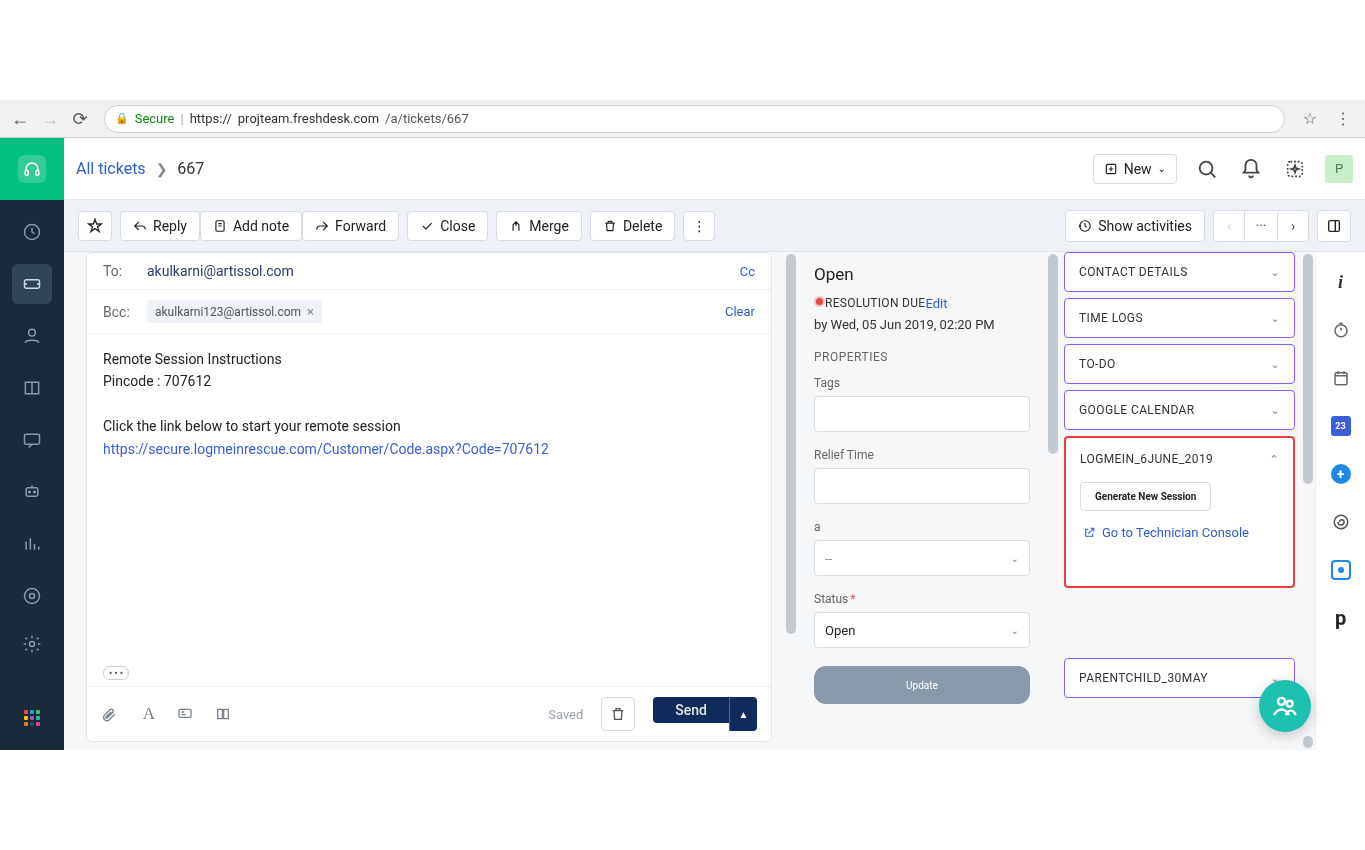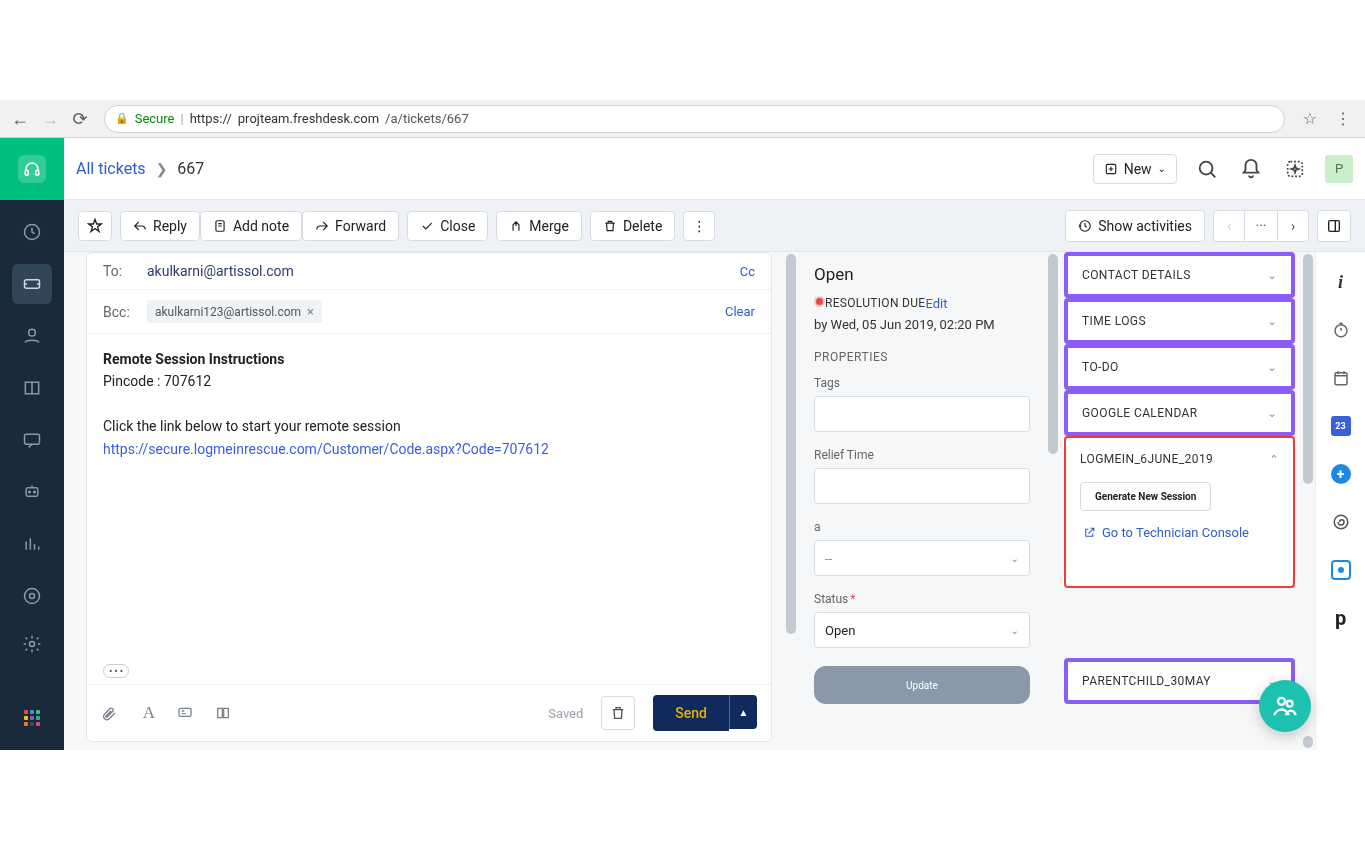--- a/index.html
+++ b/index.html
@@ -66,48 +66,48 @@
 
 
 .email-card { background: #fff; border: 1px solid #e2e6ec; border-radius: 6px; height: 490px; display:flex; flex-direction:column; overflow:hidden;}
 .em-head { padding: 10px 16px; border-bottom: 1px solid #eef0f4; display:flex; align-items:center; gap:10px; font-size:14px;}
 .em-head .label { color:#666; width:34px;}
 .em-head .val { color:#2d3a6b; }
 .em-head .right { margin-left:auto; color:#2e5ecb; font-size:13px;}
 .chip { background:#eff2f6; border-radius:3px; padding:4px 8px; font-size:12px; color:#555; display:flex; align-items:center; gap:6px;}
 .chip .x { color:#888; font-size:13px;}
 .em-body { flex:1; padding: 14px 16px; font-size:14px; color:#222; line-height:1.6; overflow:auto;}
-.em-body .title { font-weight:700; }
+.em-body .title { font-weight:400; }
 .em-body a { color:#3a5fd6; text-decoration:none;}
 .em-ellipsis { margin: 0 16px 6px 16px; width:26px; height:14px; border:1px solid #c8cdd4; border-radius:8px; display:flex; align-items:center; justify-content:center; color:#555; font-size:10px; letter-spacing:2px; padding-left:2px;}
 .em-foot { border-top:1px solid #eef0f4; padding:10px 14px; display:flex; align-items:center; gap:18px;}
 .foot-ico{ color:#7a828c; font-size:16px; width:20px; text-align:center;}
 .em-foot .spacer{flex:1;}
 .saved-txt{color:#9aa1ab;font-size:13px;}
 .sq-btn{ width:34px; height:34px; border:1px solid #d6dce2; border-radius:4px; display:flex; align-items:center; justify-content:center; color:#555;}
 .send-group{display:flex;}
-.send-btn{ height:36px; background:#0f2a5b; color:#eab308; border:none; border-radius:4px 0 0 4px; padding:0 22px; font-size:14px; font-weight:500;}
+.send-btn{ height:26px; background:#0f2a5b; color:#e5e5e5; border:none; border-radius:4px 0 0 4px; padding:0 22px; font-size:14px; font-weight:500;}
 .send-caret{ width:28px; height:34px; background:#0f2a5b; color:#fff; border-left:1px solid rgba(255,255,255,.3); border-radius:0 4px 4px 0; display:flex; align-items:center; justify-content:center; font-size:10px;}
 
 
 .props { padding: 12px 10px; font-size:14px; }
 .status-open { font-size:17px; color:#222; margin-bottom:12px;}
 .res-row { display:flex; font-size:13px;}
 .dot-red{ width:11px; height:11px; border-radius:50%; background:#e34848; border:2px solid #f4c4c4;}
 .res-label{ color:#333; text-transform:uppercase; letter-spacing:.3px; font-size:12px;}
 .edit-link{ color:#2e5ecb; font-size:13px;}
 .res-time{ color:#333; font-size:13px; margin-top:6px; margin-bottom:18px;}
 .sec-title{ color:#666; font-size:12px; letter-spacing:.5px; margin-bottom:12px;}
 .field-lbl{ color:#666; font-size:12px; margin-bottom:6px;}
 .field-box{ width:100%; height:36px; border:1px solid #d6dce2; border-radius:4px; background:#fff; margin-bottom:16px; display:flex; align-items:center; padding:0 10px; color:#888; font-size:13px; justify-content:space-between;}
 .req{color:#e34848; margin-left:2px;}
 .update-btn{ width:100%; height:38px; background:#8a99aa; color:#fff; border:none; border-radius:12px; font-size:10px; margin-top:2px;}
 
 
-.panel { background:#fff; border:4px solid #8b5cf6; border-radius:4px; margin-bottom:0;}
+.panel { background:#fff; border:1px solid #8b5cf6; border-radius:4px; margin-bottom:6px;}
 .panel-hd{ padding:12px 14px; font-size:12px; letter-spacing:.4px; color:#333; display:flex; align-items:center; justify-content:space-between; text-transform:uppercase;}
 .chev{ color:#888; font-size:11px;}
 .logmein-box{ border:2px solid #f13a3a; border-radius:4px; padding-bottom:16px; margin-bottom:6px; background:#fff;}
 .logmein-box .panel-hd{ padding:14px 14px 10px 14px;}
 .gen-btn{ margin:6px 14px 14px 14px; padding:8px 14px; border:1px solid #d6dce2; border-radius:4px; background:#fff; font-weight:700; font-size:10px; color:#222; display:inline-block;}
 .tech-link{ display:flex; align-items:center; gap:6px; color:#2e5ecb; font-size:13px; padding:0 17px;}
 .panels-gap{height:64px;}
 
 
 .app-ico{ width:24px; height:24px; display:flex; align-items:center; justify-content:center; border-radius:4px;}

